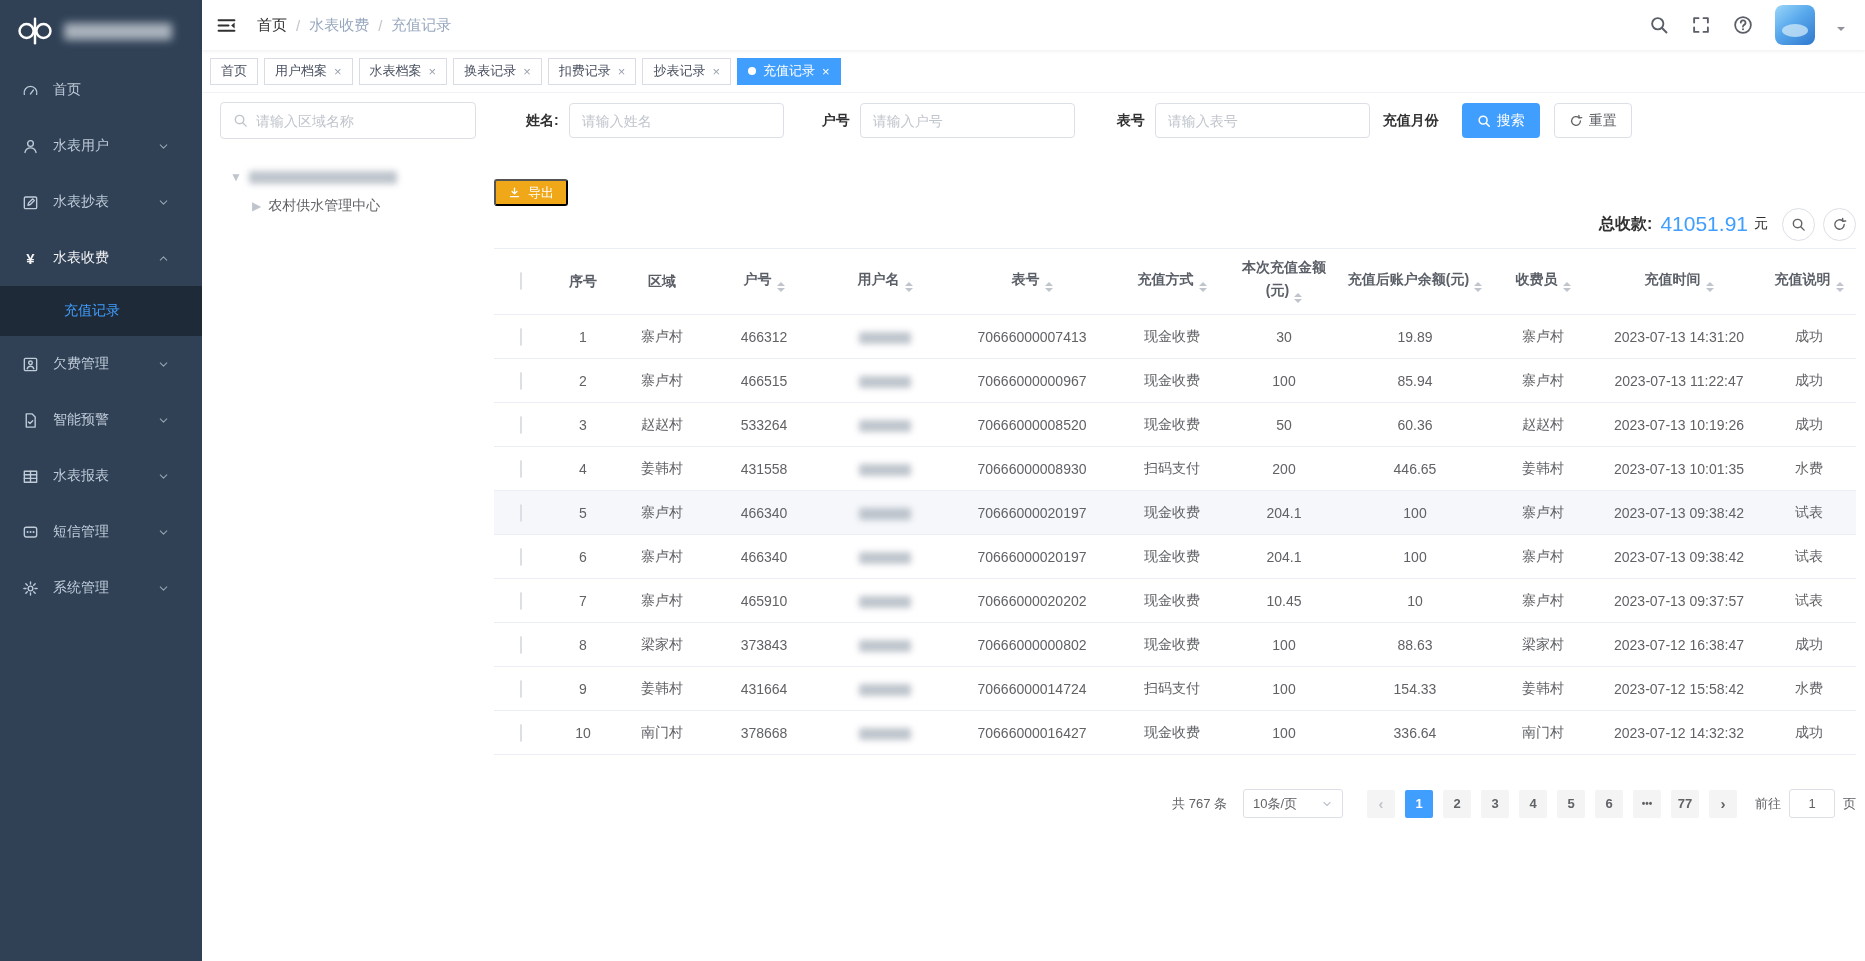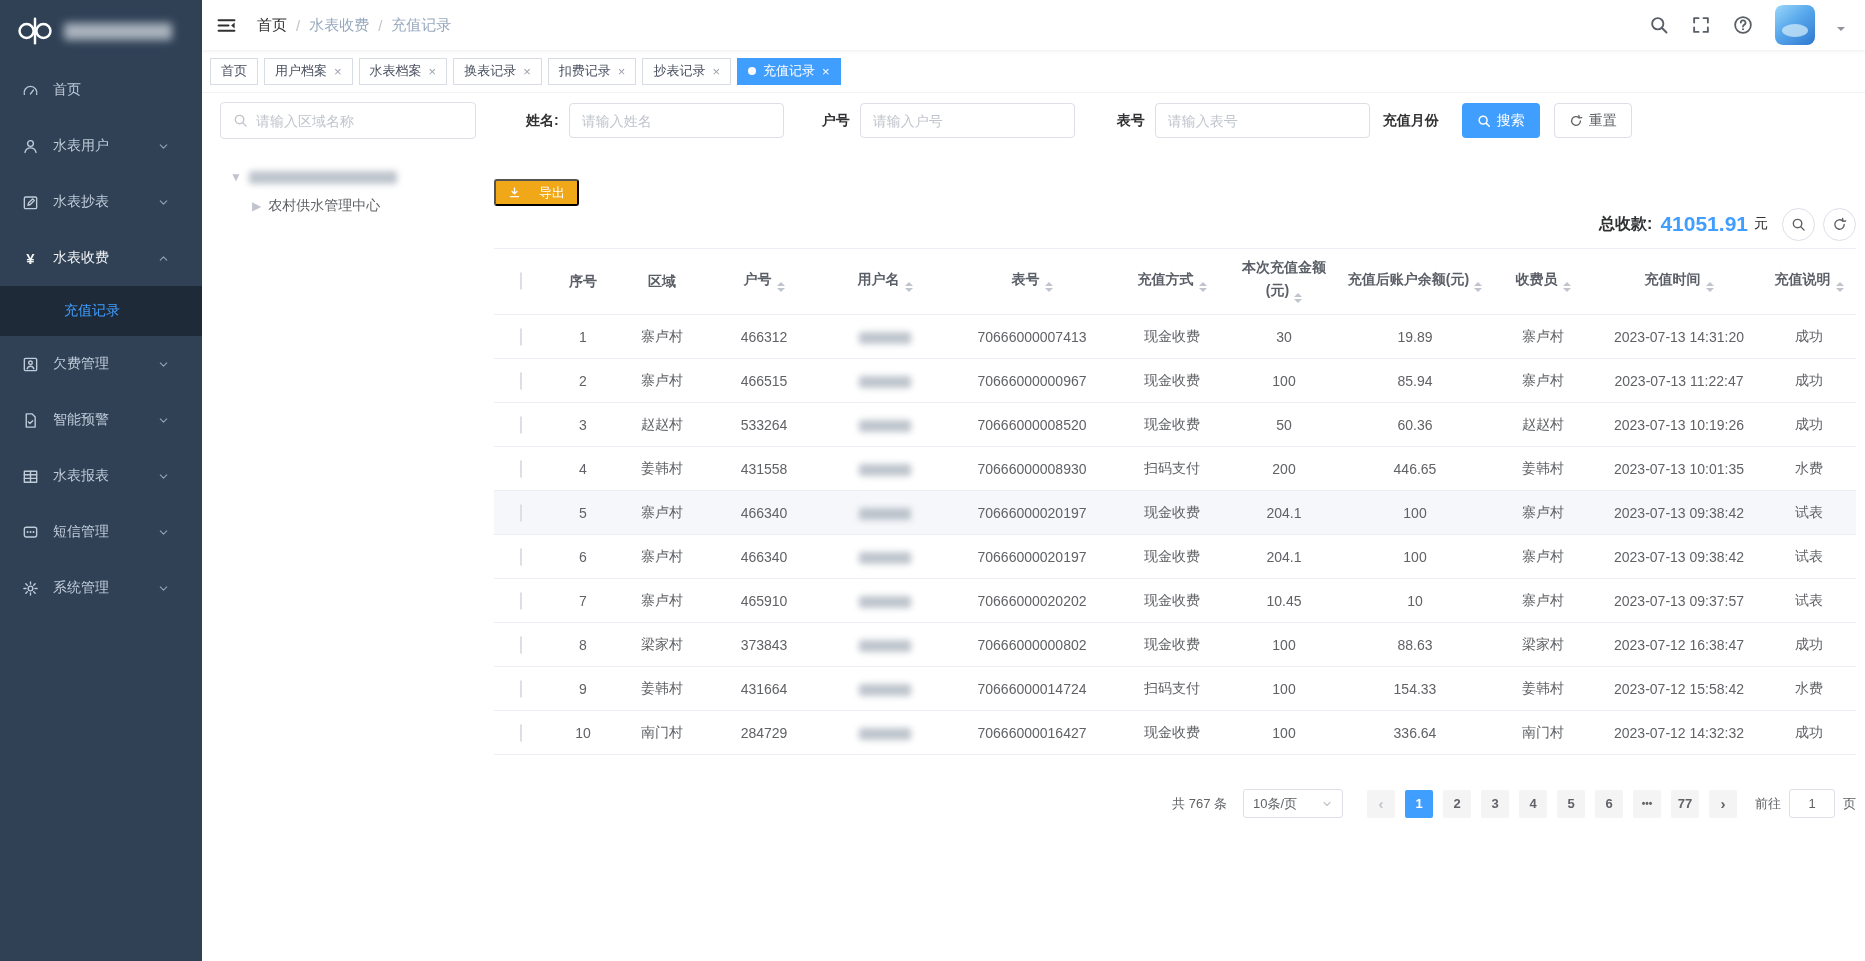--- a/index.html
+++ b/index.html
@@ -71,26 +71,26 @@
 
   .content-body { display:flex; padding-left:18px; }
   .tree-panel { width:256px; flex-shrink:0; padding-top:31px; font-size:14px; color:#606266; }
   .tree-root { display:flex; align-items:center; gap:7px; padding-left:10px; cursor:pointer; }
   .tree-caret { color:#c0c4cc; font-size:12px; }
   .chip-tree { width:148px; height:13px; }
   .tree-child { display:flex; align-items:center; gap:7px; margin-top:13px; padding-left:32px; cursor:pointer; }
 
   .table-panel { flex:1; margin-left:18px; margin-right:9px; display:flex; flex-direction:column; }
   .export-btn { margin-top:40px; align-self:flex-start; height:27px; padding:0 12px;
-    background:#f0a818; color:#fff; border-radius:3px; display:flex; align-items:center; gap:18px;
+    background:#f0a818; color:#fff; border-radius:3px; display:flex; align-items:center; gap:7px;
     font-size:13px; cursor:pointer; }
   .export-btn .ico { width:13px; height:13px; }
   .summary-row { display:flex; align-items:center; justify-content:flex-end; height:36px; margin-top:0; }
   .summary-label { font-size:16px; font-weight:bold; color:#303133; }
-  .summary-value { font-size:21px; font-weight:bold; color:#409eff; margin:0 6px 0 8px; }
+  .summary-value { font-size:21px; font-weight:normal; color:#409eff; margin:0 6px 0 8px; }
   .summary-unit { font-size:14px; color:#303133; }
   .circle-btn { width:33px; height:33px; border:1px solid #dcdfe6; border-radius:50%;
     display:flex; align-items:center; justify-content:center; color:#606266; cursor:pointer; background:#fff; }
   .circle-btn .ico { width:15px; height:15px; }
   .ml12 { margin-left:14px; } .ml8 { margin-left:8px; }
 
   
   table.grid { width:100%; border-collapse:collapse; table-layout:fixed; margin-top:6px; font-size:14px; }
   .grid th { height:66px; color:#5a5e66; font-weight:bold; text-align:center; padding:0 4px;
     border-top:1px solid #ebeef5; border-bottom:1px solid #ebeef5; line-height:1.7; }
@@ -604,21 +604,21 @@
                   <td>100</td>
                   <td>154.33</td>
                   <td>姜韩村</td>
                   <td>2023-07-12 15:58:42</td>
                   <td>水费</td>
                 </tr>
                 <tr>
                   <td><span class="checkbox"></span></td>
                   <td>10</td>
                   <td>南门村</td>
-                  <td>284729</td>
+                  <td>378668</td>
                   <td><span class="blur-chip chip-user"></span></td>
                   <td>70666000016427</td>
                   <td>现金收费</td>
                   <td>100</td>
                   <td>336.64</td>
                   <td>南门村</td>
                   <td>2023-07-12 14:32:32</td>
                   <td>成功</td>
                 </tr>
               </tbody>

